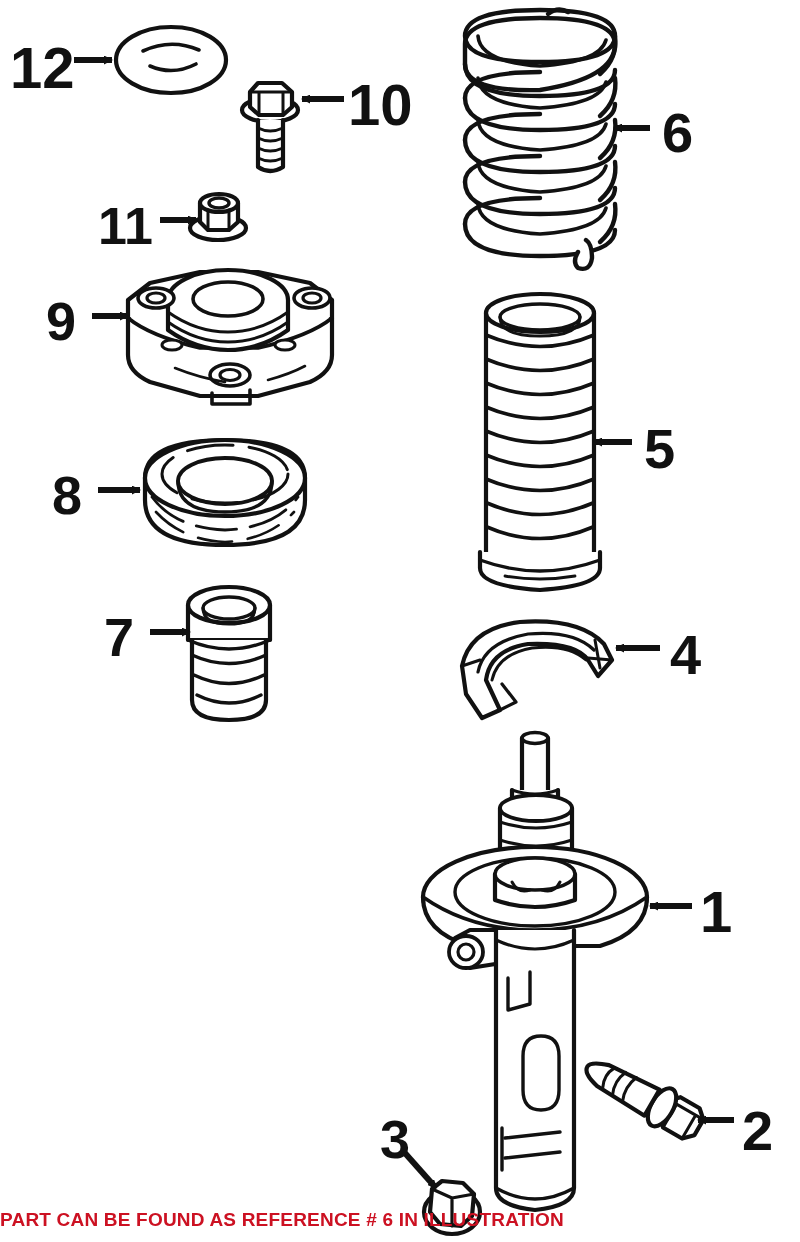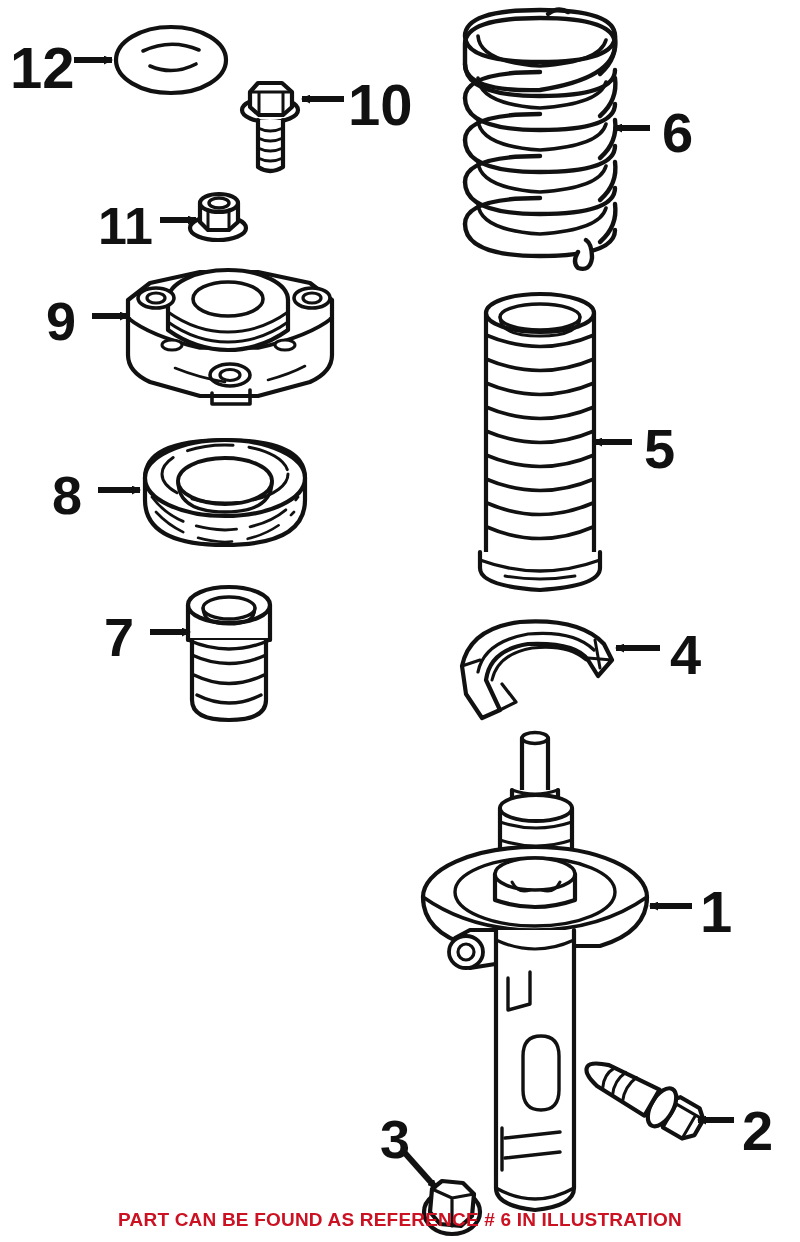--- a/index.html
+++ b/index.html
@@ -11,21 +11,21 @@
   .callout-num{
     font-family:"Liberation Sans","DejaVu Sans",sans-serif;
     font-weight:700;
     fill:#111111;
   }
   .footnote{
     position:absolute;
     left:0;
     top:1209px;
     width:800px;
-    text-align:center;
+    text-align:left;
     font-family:"Liberation Sans","DejaVu Sans",sans-serif;
     font-weight:700;
     font-size:19px;
     letter-spacing:0.2px;
     color:#cc1122;
     white-space:nowrap;
     pointer-events:none;
   }
 </style>
 </head>

